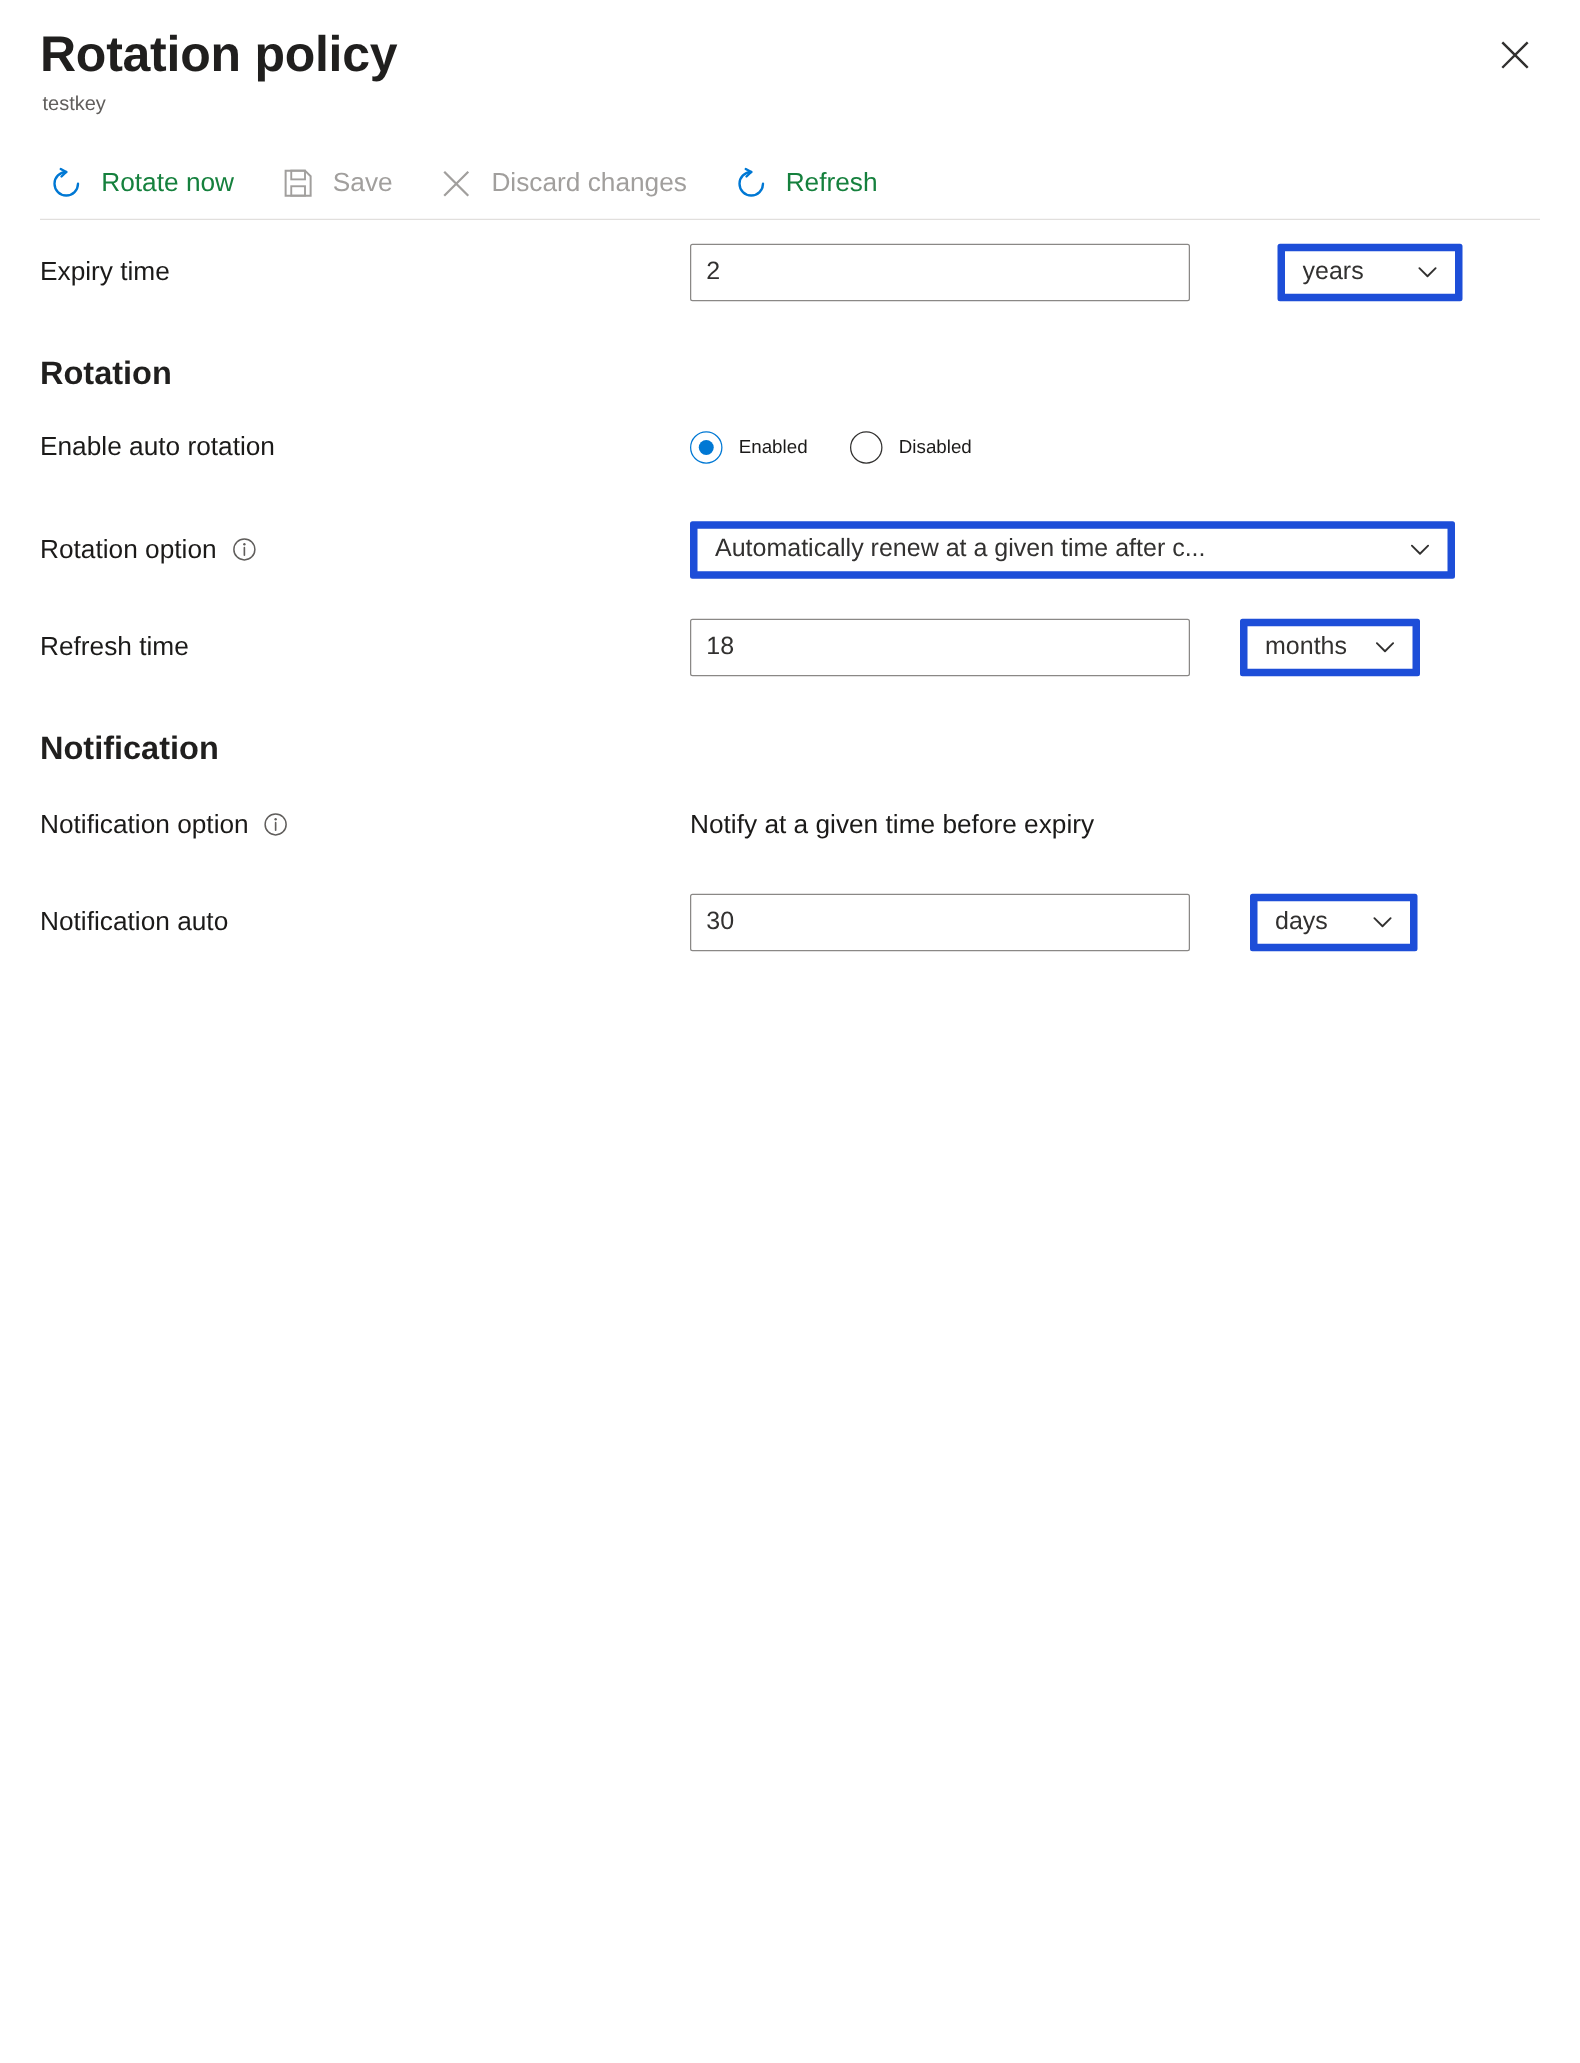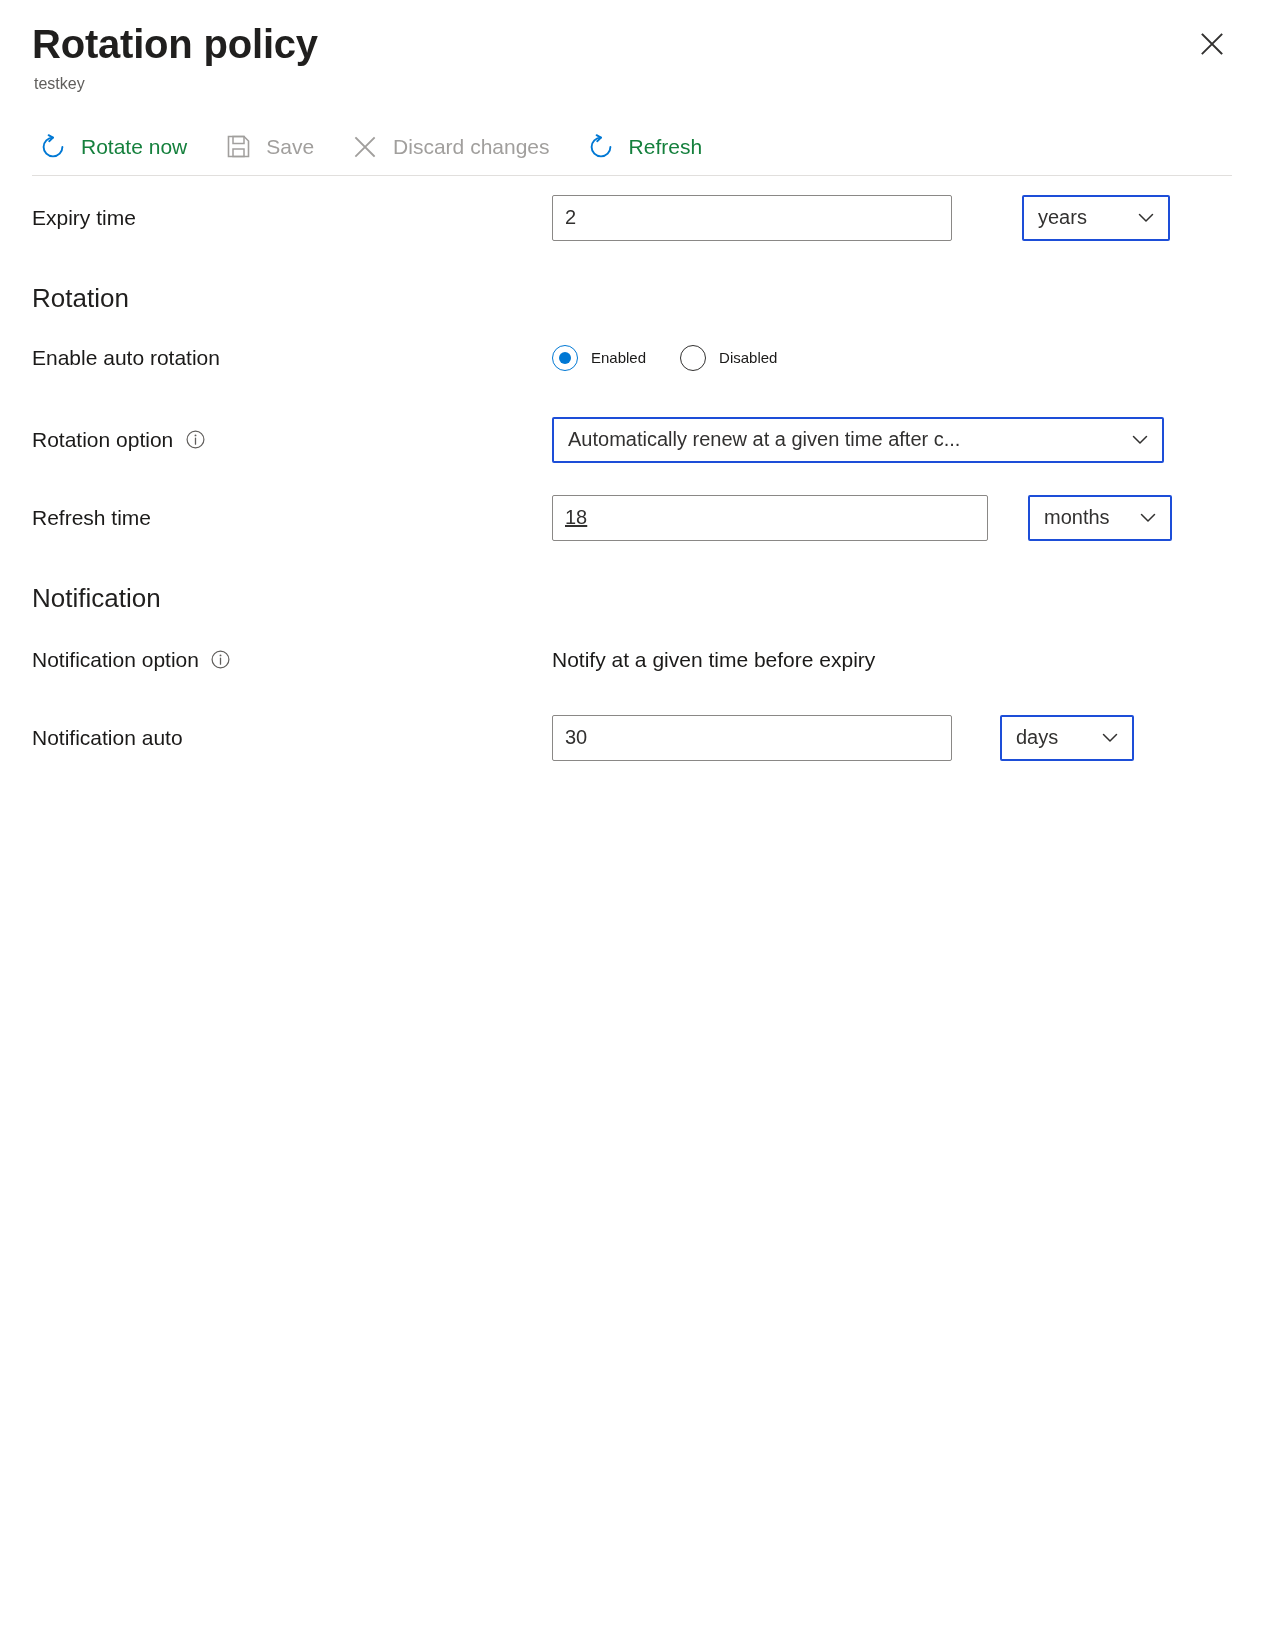--- a/index.html
+++ b/index.html
@@ -118,21 +118,21 @@
   }
   .row-ctrl {
     display: flex;
     align-items: center;
     gap: 0;
     flex: 1 1 auto;
   }
 
   .section-title {
     font-size: 26px;
-    font-weight: 400;
+    font-weight: 700;
     color: #201f1e;
     margin: 0;
     line-height: 1;
   }
 
   .info-icon {
     width: 22px; height: 22px;
     display: inline-flex; align-items: center; justify-content: center;
     cursor: pointer;
     flex: 0 0 auto;
@@ -148,21 +148,21 @@
     font-size: 20px;
     color: #323130;
     padding: 0 12px;
     outline: none;
     border-radius: 2px;
   }
 
   
   .dd {
     height: 46px;
-    border: 2px solid #1d4ed8;
+    border: 6px solid #1d4ed8;
     background: #fff;
     border-radius: 2px;
     display: inline-flex;
     align-items: center;
     justify-content: space-between;
     gap: 14px;
     padding: 0 12px 0 14px;
     font-size: 20px;
     color: #323130;
     cursor: pointer;
@@ -345,21 +345,21 @@
           </span>
         </div>
       </div>
     </div>
 
     <div class="gap-30"></div>
 
     <div class="row">
       <div class="row-label">Refresh time</div>
       <div class="row-ctrl">
-        <input class="txt" style="width: 436px; text-decoration: underline;" type="text" value="18">
+        <input class="txt" style="width: 400px;" type="text" value="18">
         <div class="dd" style="width:144px; margin-left:40px">
           <span class="dd-text">months</span>
           <span class="chev">
             <svg width="20" height="20" viewBox="0 0 20 20" aria-hidden="true">
               <path d="M3.5 6.5 L10 13 L16.5 6.5" stroke="#323130" stroke-width="1.5" fill="none" stroke-linecap="round" stroke-linejoin="round"></path>
             </svg>
           </span>
         </div>
       </div>
     </div>

